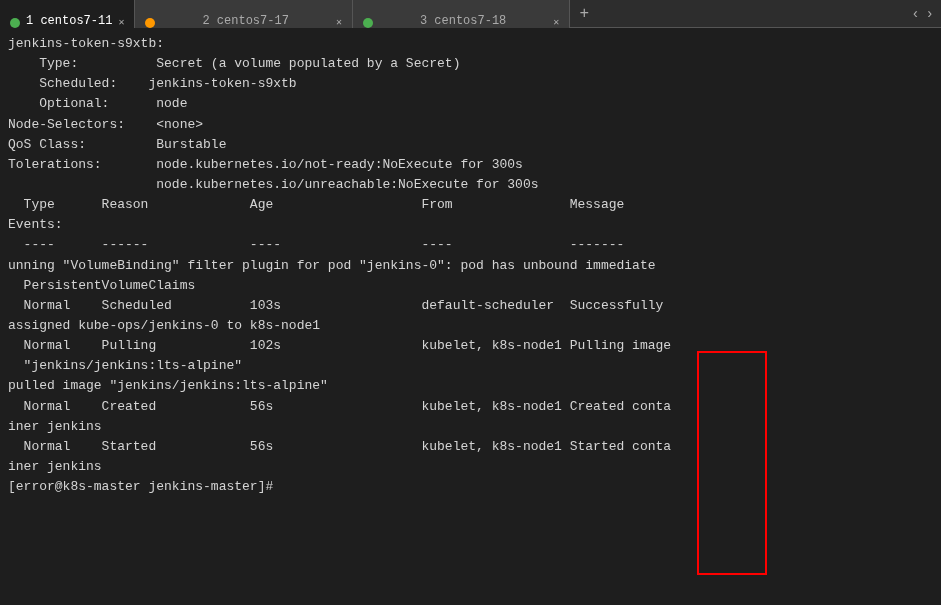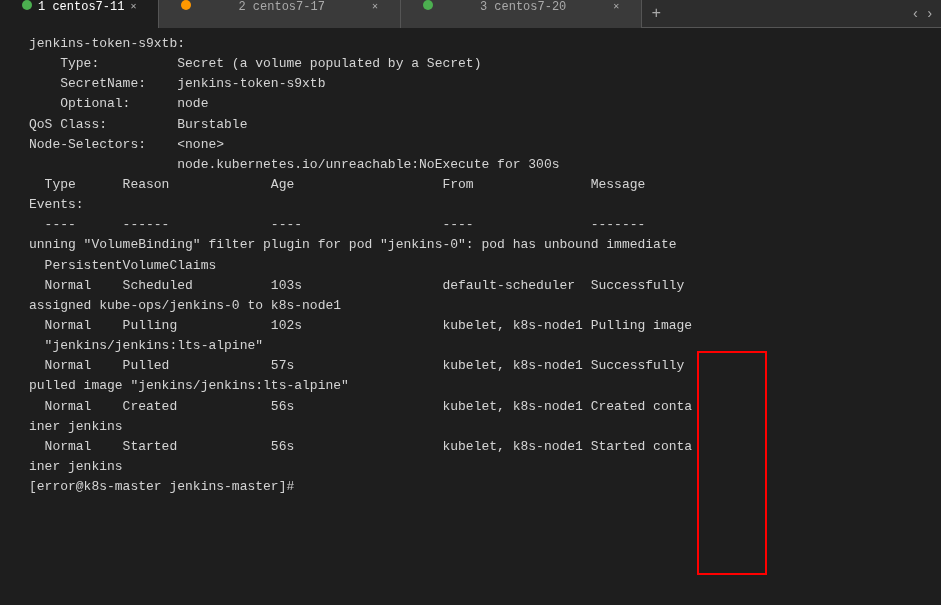--- a/index.html
+++ b/index.html
@@ -17,22 +17,22 @@
       display: flex;
       align-items: center;
       background: #2d2d2d;
       height: 28px;
       border-bottom: 1px solid #555;
       padding-left: 0;
     }
 
     .tab {
       display: flex;
-      align-items: flex-start;
-      padding: 0 22px;
+      align-items: flex-end;
+      padding: 0 10px;
       height: 28px;
       font-size: 12px;
       cursor: pointer;
       border-right: 1px solid #555;
       white-space: nowrap;
       gap: 6px;
     }
 
     .tab.active {
       background: #1e1e1e;
@@ -90,21 +90,20 @@
       padding: 6px 8px;
       line-height: 1.55;
       overflow: hidden;
       height: calc(605px - 28px);
       position: relative;
     }
 
     .line {
       white-space: pre;
       display: block;
-      margin-left: 21px;
     }
 
     .highlight-box {
       position: absolute;
       border: 2px solid red;
       pointer-events: none;
     }
   </style>
 </head>
 <body>
@@ -115,48 +114,48 @@
     <span>1 centos7-11</span>
     <span class="tab-close">✕</span>
   </div>
   <div class="tab inactive">
     <span class="tab-circle orange"></span>
     <span>2 centos7-17</span>
     <span class="tab-close">✕</span>
   </div>
   <div class="tab inactive">
     <span class="tab-circle green"></span>
-    <span>3 centos7-20</span>
+    <span>3 centos7-18</span>
     <span class="tab-close">✕</span>
   </div>
   <div class="tab-add">+</div>
   <div class="nav-arrows">
     <span class="nav-arrow">‹</span>
     <span class="nav-arrow">›</span>
   </div>
 </div>
 
 <div class="terminal" id="terminal">
 <span class="line">jenkins-token-s9xtb:</span>
     <span class="line">    Type:          Secret (a volume populated by a Secret)</span>
-    <span class="line">    SecretName:    jenkins-token-s9xtb</span>
+    <span class="line">    Scheduled:    jenkins-token-s9xtb</span>
     <span class="line">    Optional:      node</span>
+    <span class="line">Node-Selectors:    &lt;none&gt;</span>
     <span class="line">QoS Class:         Burstable</span>
-    <span class="line">Node-Selectors:    &lt;none&gt;</span>
+    <span class="line">Tolerations:       node.kubernetes.io/not-ready:NoExecute for 300s</span>
     <span class="line">                   node.kubernetes.io/unreachable:NoExecute for 300s</span>
     <span class="line">  Type      Reason             Age                   From               Message</span>
     <span class="line">Events:</span>
     <span class="line">  ----      ------             ----                  ----               -------</span>
     <span class="line">unning "VolumeBinding" filter plugin for pod "jenkins-0": pod has unbound immediate</span>
     <span class="line">  PersistentVolumeClaims</span>
     <span class="line">  Normal    Scheduled          103s                  default-scheduler  Successfully</span>
     <span class="line">assigned kube-ops/jenkins-0 to k8s-node1</span>
     <span class="line">  Normal    Pulling            102s                  kubelet, k8s-node1 Pulling image</span>
     <span class="line">  "jenkins/jenkins:lts-alpine"</span>
-    <span class="line">  Normal    Pulled             57s                   kubelet, k8s-node1 Successfully</span>
     <span class="line">pulled image "jenkins/jenkins:lts-alpine"</span>
     <span class="line">  Normal    Created            56s                   kubelet, k8s-node1 Created conta</span>
     <span class="line">iner jenkins</span>
     <span class="line">  Normal    Started            56s                   kubelet, k8s-node1 Started conta</span>
     <span class="line">iner jenkins</span>
     <span class="line">[error@k8s-master jenkins-master]#</span>
   </div>
 
 <div class="highlight-box" id="highlight-box" style="left: 697px; top: 351px; width: 70px; height: 224px;"></div>
 

